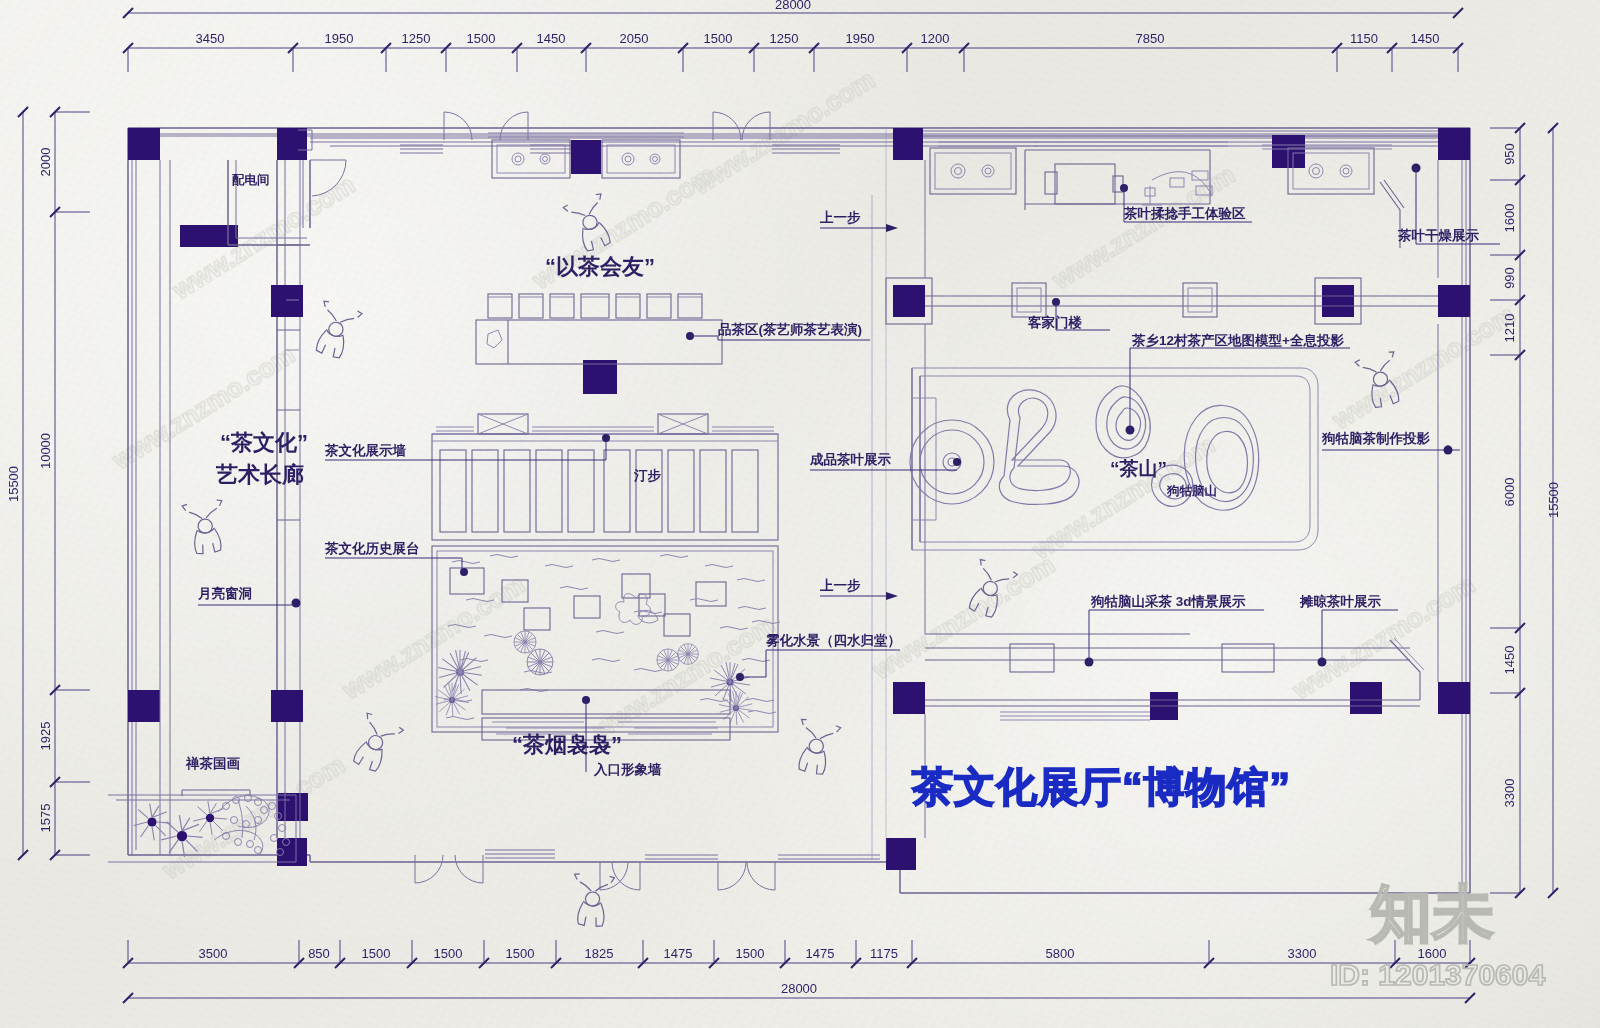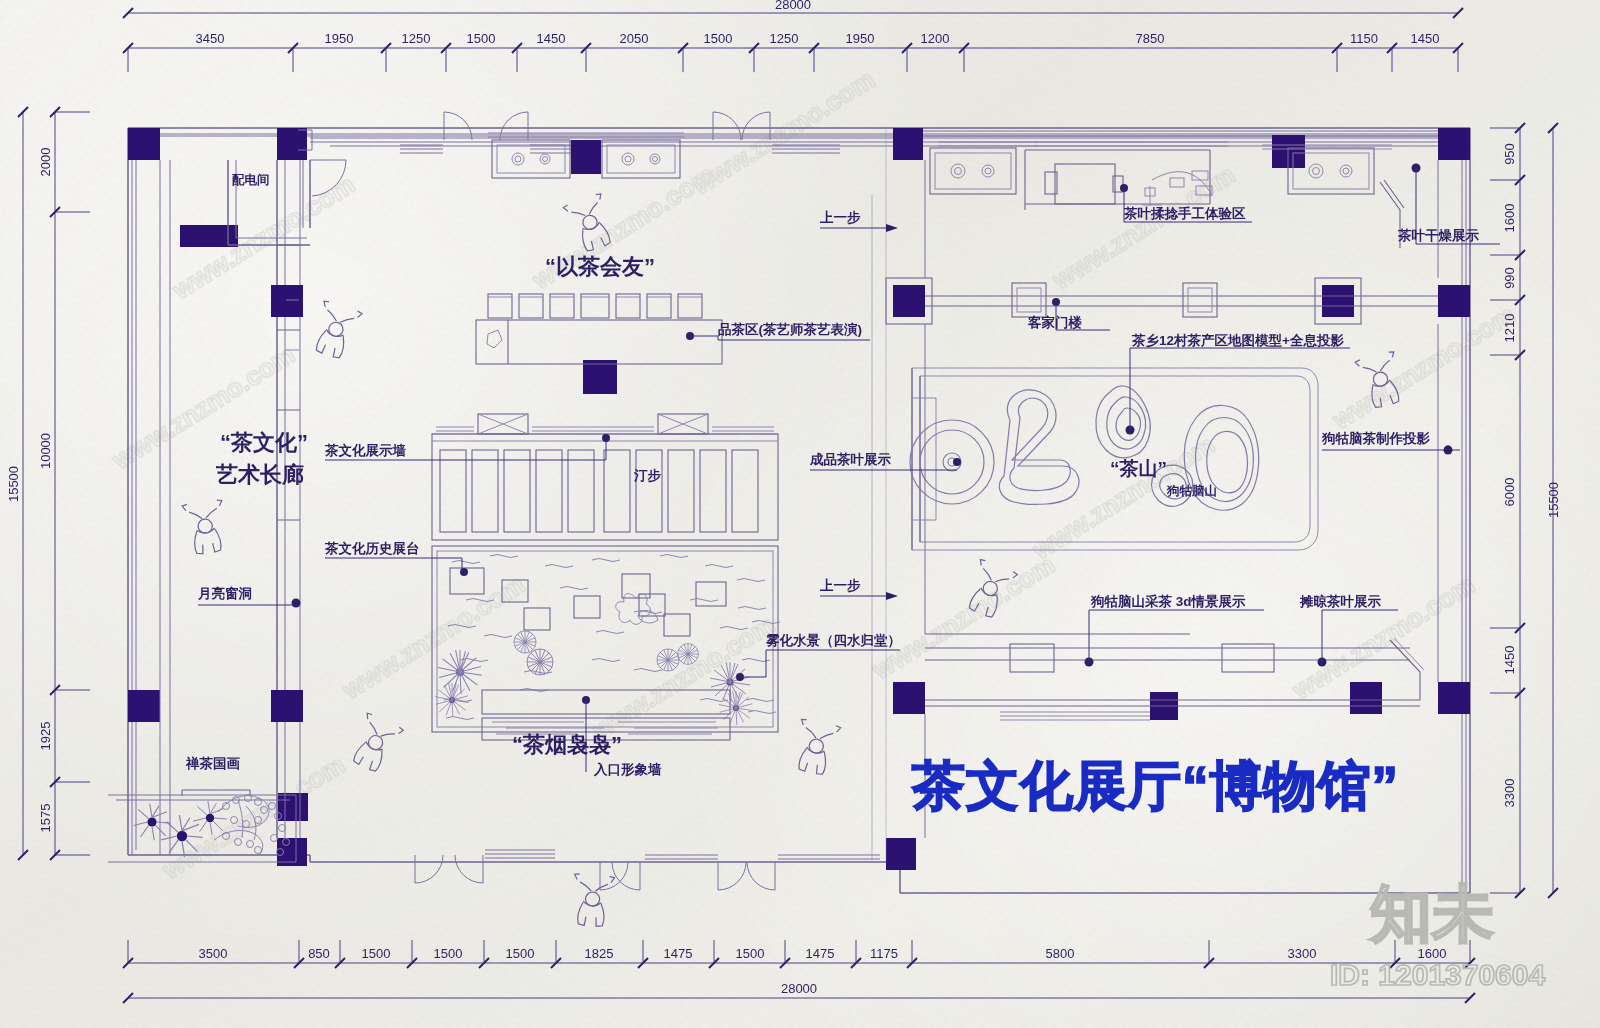--- a/index.html
+++ b/index.html
@@ -810,18 +810,18 @@
     </g>
 
     <g>
       <text class="wm-big" x="1370" y="935">知未</text>
       <text class="wm-id" x="1330" y="985">ID: 1201370604</text>
     </g>
   </svg>
 
   <div style="position:absolute;left:912px;top:752px;width:600px;height:70px;
               display:flex;align-items:center;">
-    <span style="font-size:53px;font-weight:bold;color:#1a2bc4;letter-spacing:1px;
+    <span style="font-size:41px;font-weight:bold;color:#1a2bc4;letter-spacing:1px;
                  font-family:'Liberation Sans','DejaVu Sans',sans-serif;
                  -webkit-text-stroke:1.6px #1a2bc4;white-space:nowrap;">茶文化展厅“博物馆”</span>
   </div>
 
 </div>
 
 </body></html>

